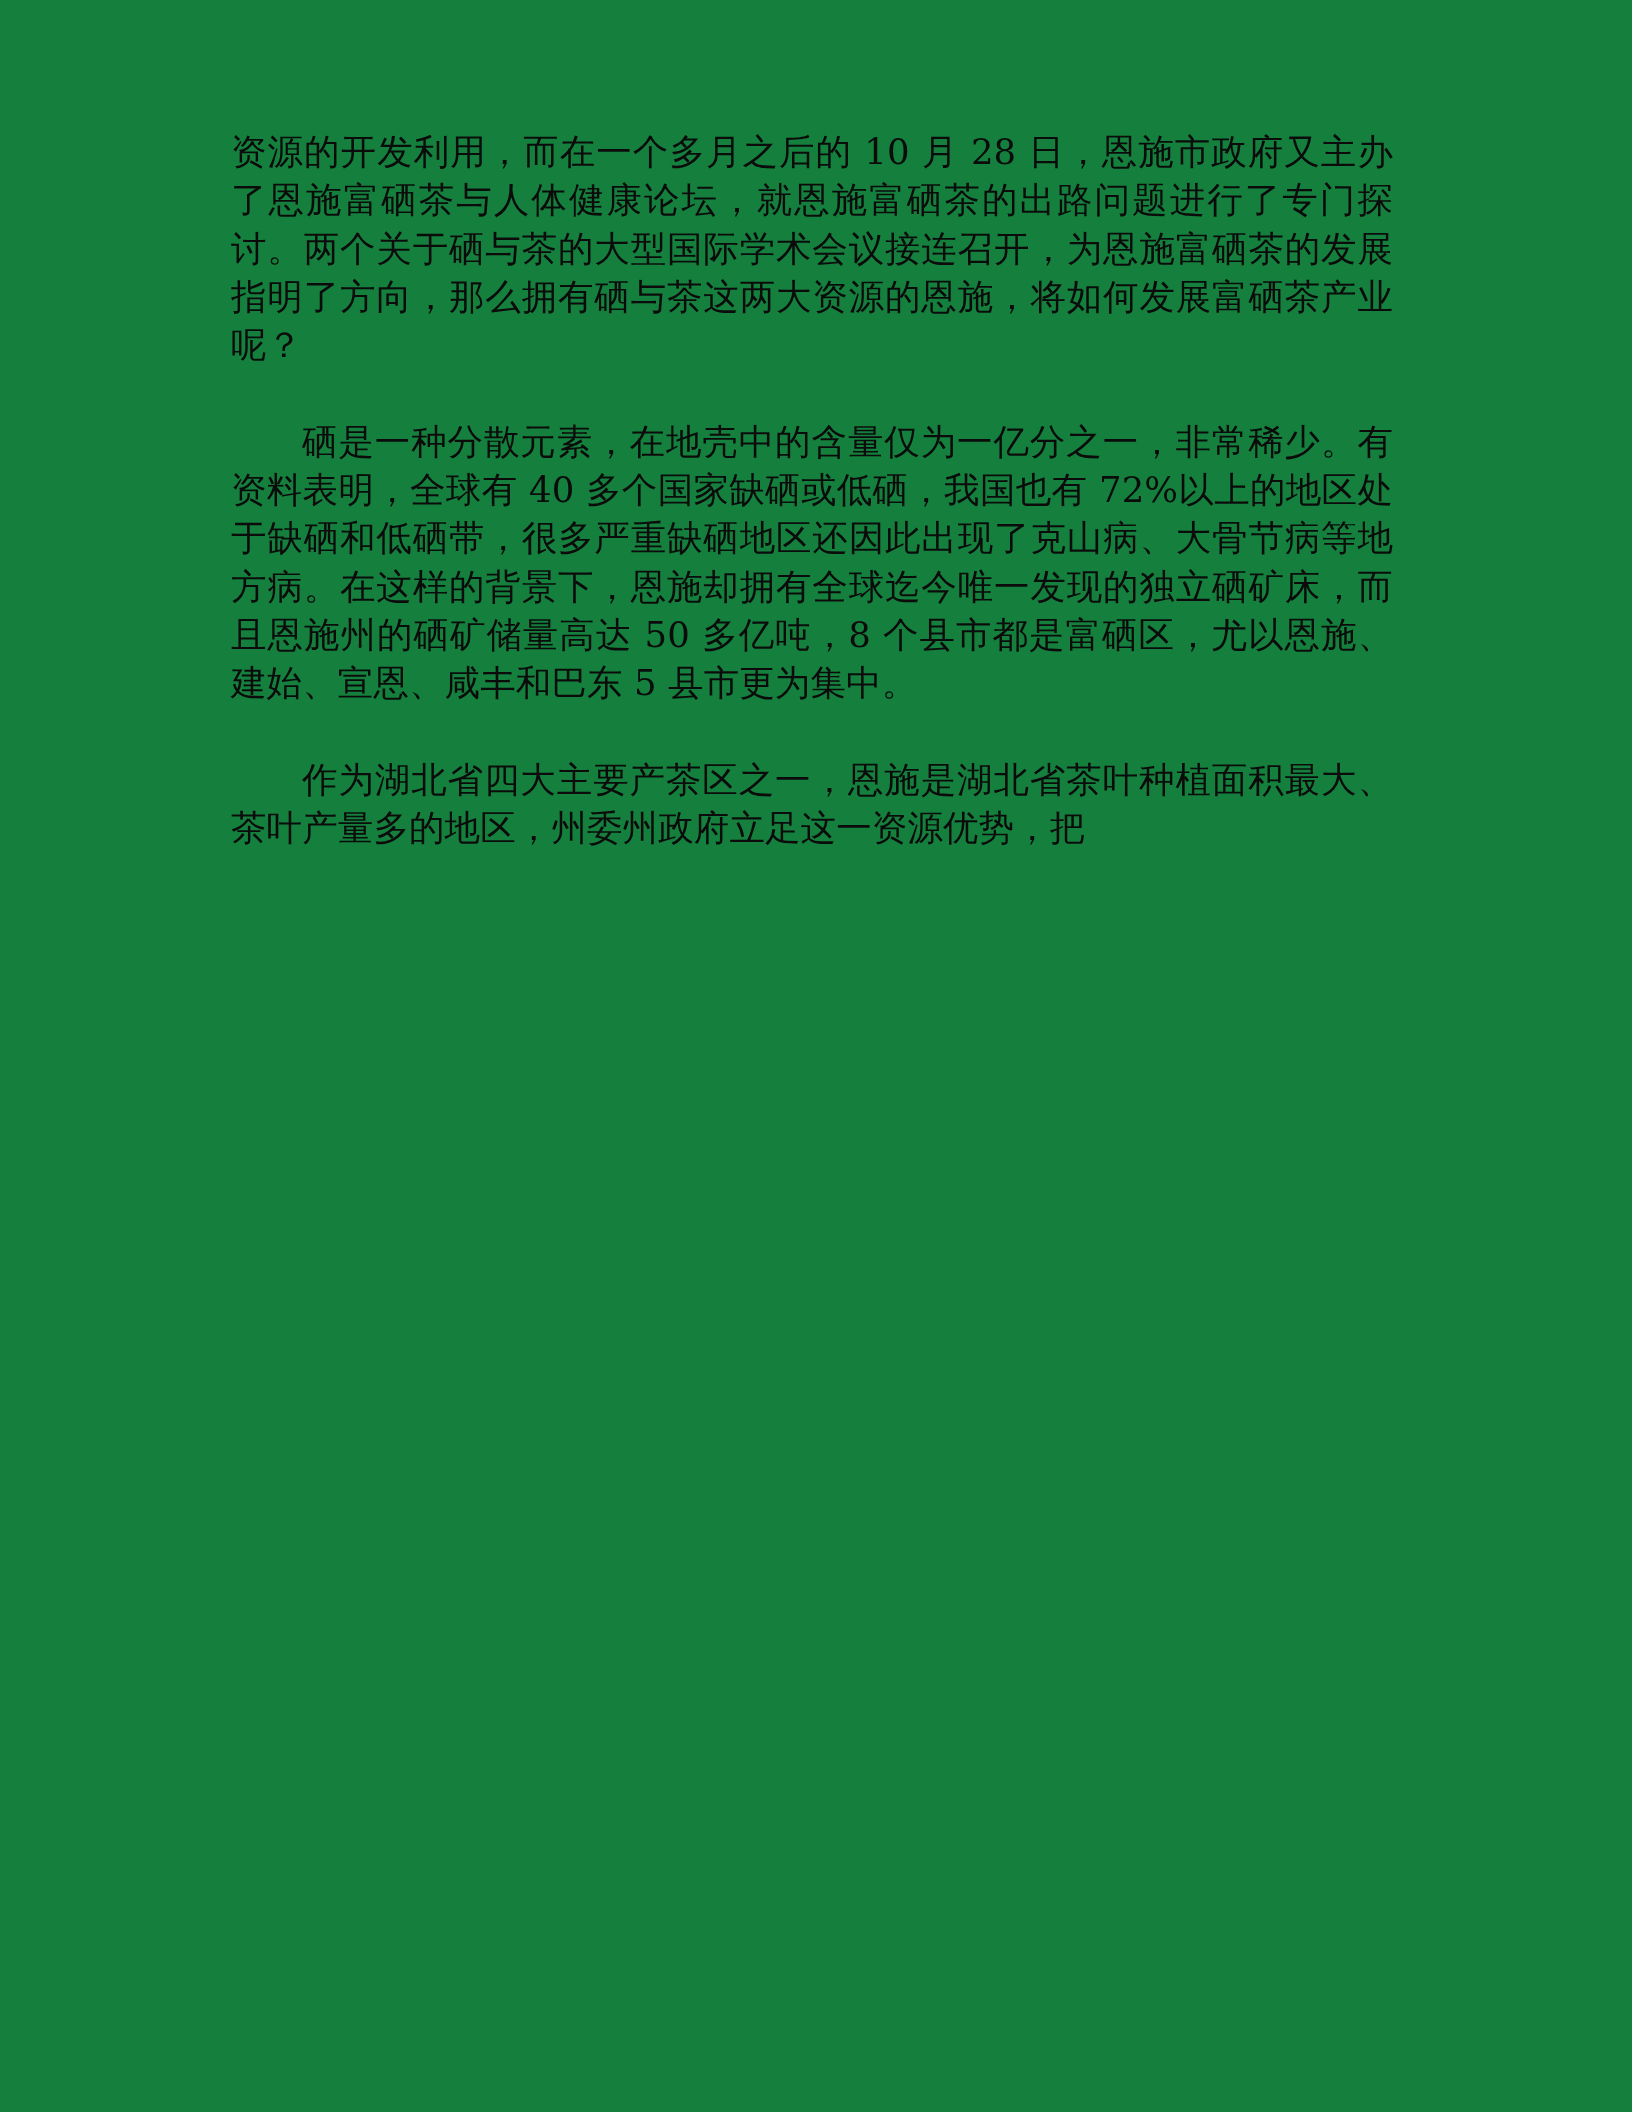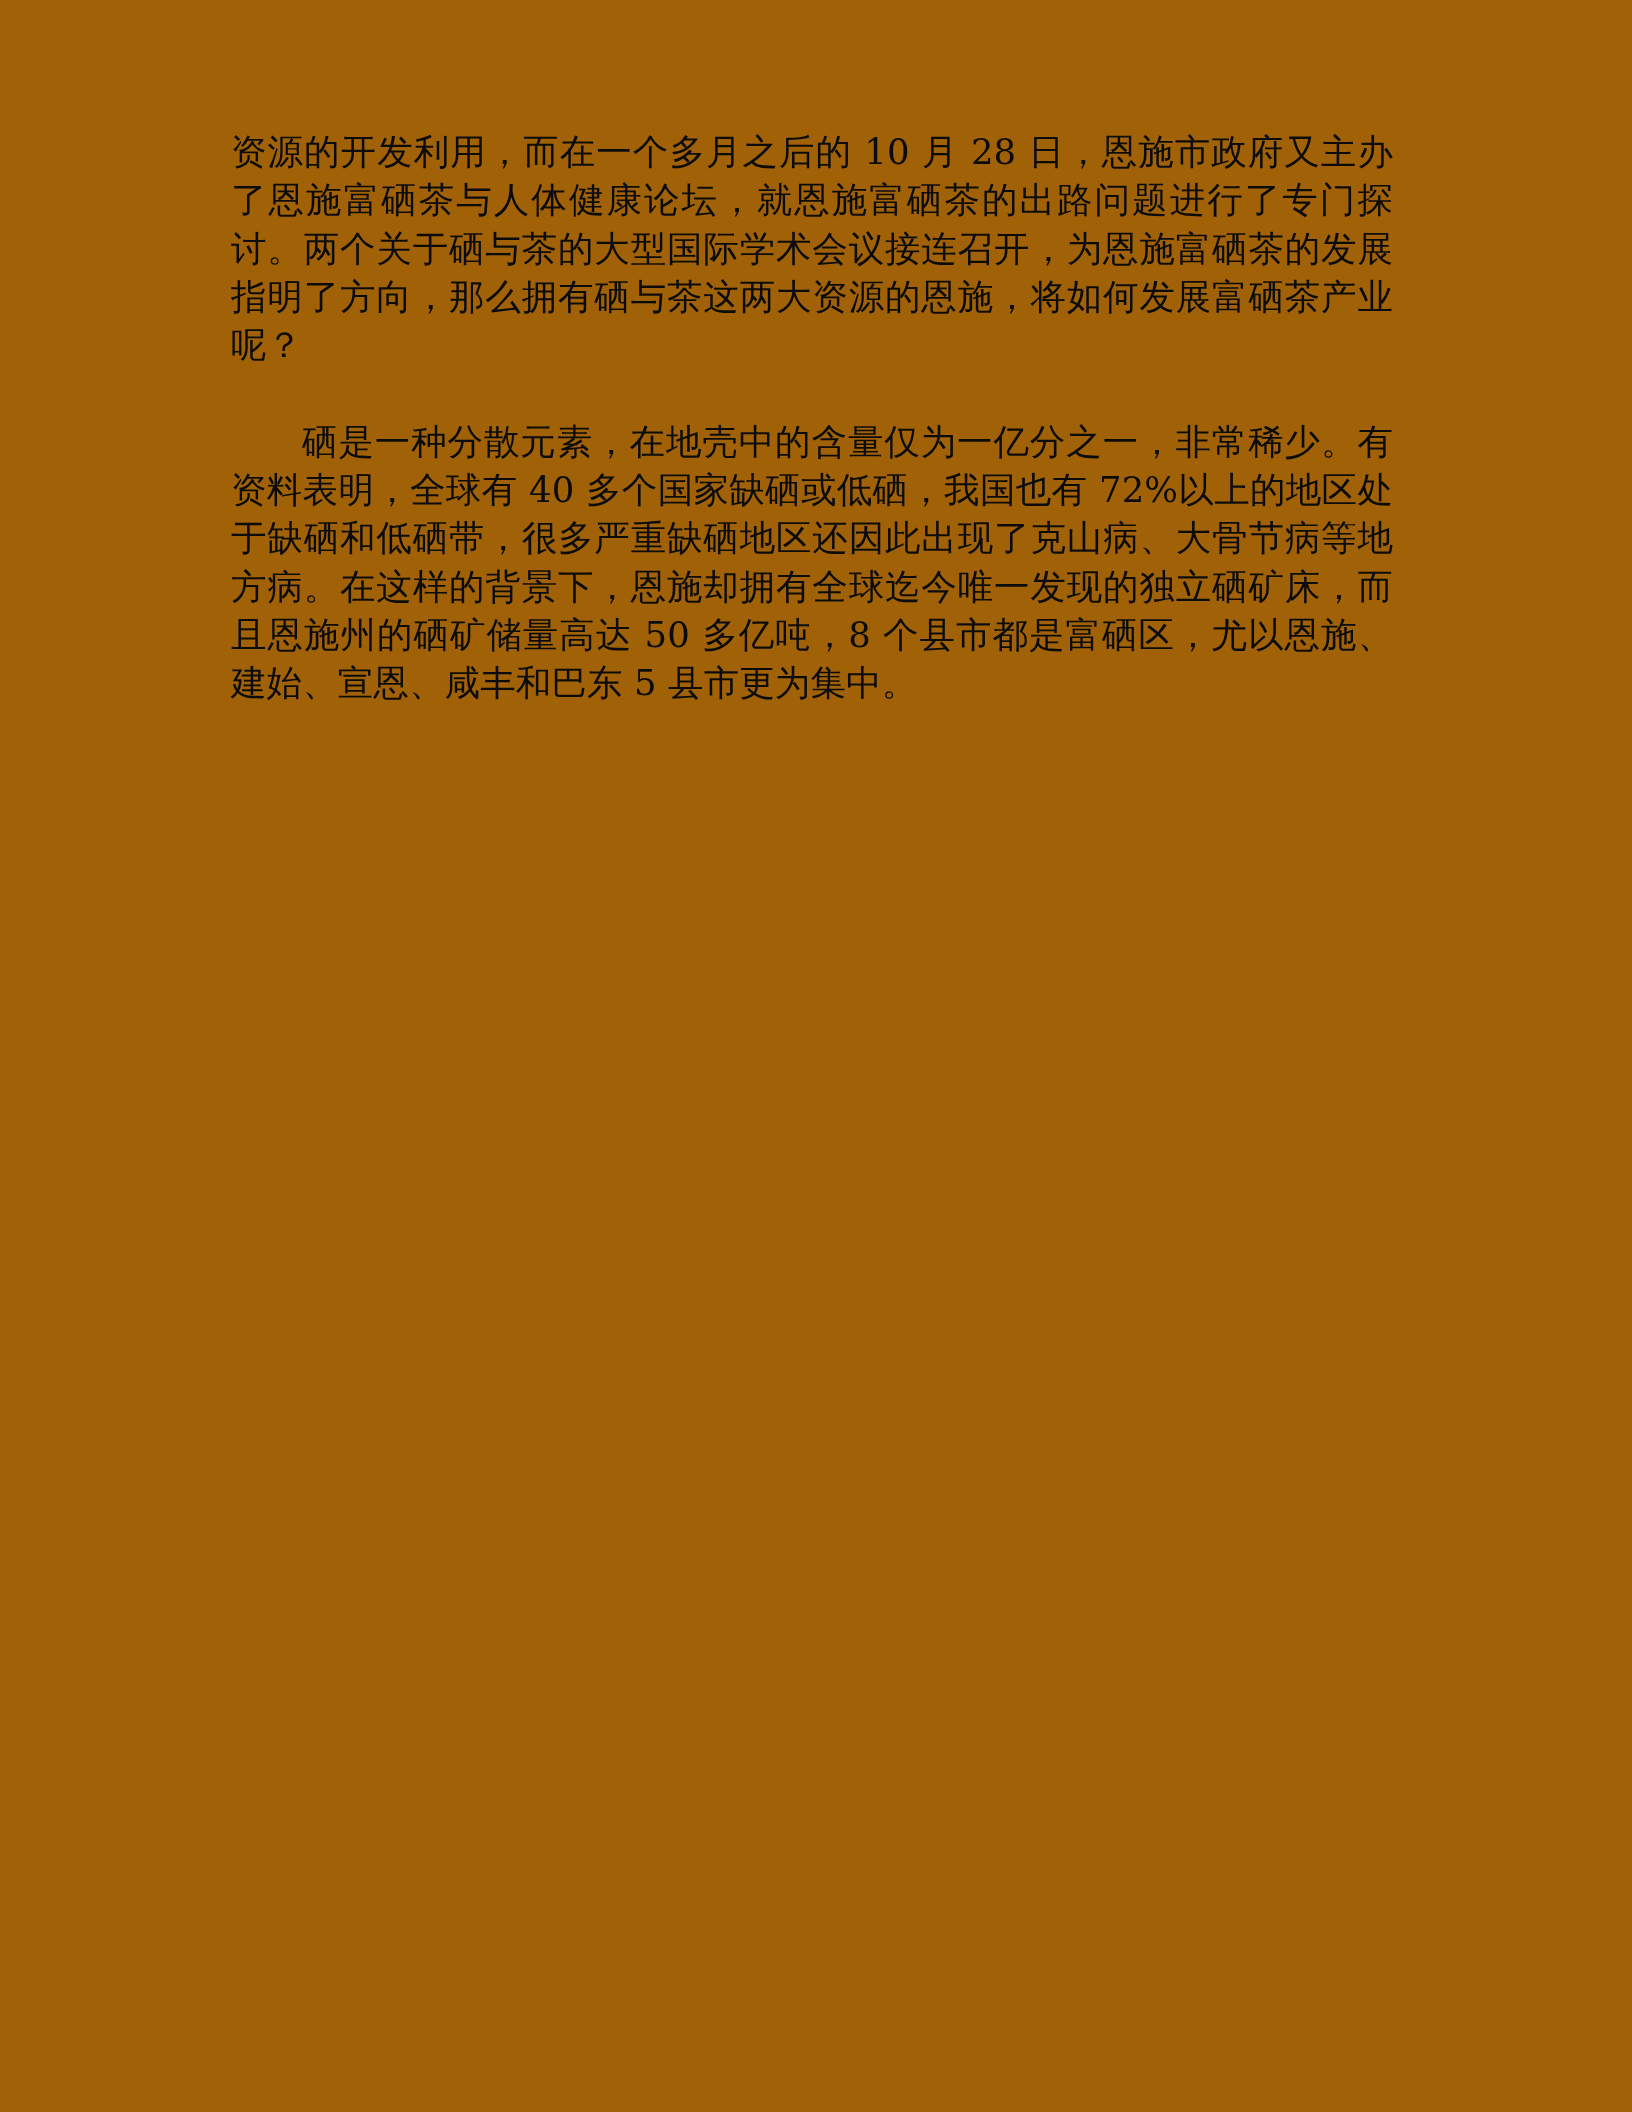--- a/index.html
+++ b/index.html
@@ -15,21 +15,21 @@
     overflow: hidden;
     font-family: "DejaVu Serif", "Liberation Serif", serif;
   }
 
   #page {
     position: absolute;
     left: 0;
     top: 0;
     width: 1632px;
     height: 2112px;
-    background: #a16207;
+    background: #15803d;
   }
 
   #text-column {
     position: absolute;
     left: 231px;
     top: 128px;
     width: 1162px;
   }
 
   .para {
@@ -62,15 +62,16 @@
 
 <div id="page">
   <div id="text-column">
 
     <p class="para no-indent">资源的开发利用，而在一个多月之后的 10 月 28 日，恩施市政府又主办了恩施富硒茶与人体健康论坛，就恩施富硒茶的出路问题进行了专门探讨。两个关于硒与茶的大型国际学术会议接连召开，为恩施富硒茶的发展指明了方向，那么拥有硒与茶这两大资源的恩施，将如何发展富硒茶产业呢？</p>
 
 
 
     <p class="para indent">硒是一种分散元素，在地壳中的含量仅为一亿分之一，非常稀少。有资料表明，全球有 40 多个国家缺硒或低硒，我国也有 72%以上的地区处于缺硒和低硒带，很多严重缺硒地区还因此出现了克山病、大骨节病等地方病。在这样的背景下，恩施却拥有全球迄今唯一发现的独立硒矿床，而且恩施州的硒矿储量高达 50 多亿吨，8 个县市都是富硒区，尤以恩施、建始、宣恩、咸丰和巴东 5 县市更为集中。</p>
 
+    <p class="para indent">作为湖北省四大主要产茶区之一，恩施是湖北省茶叶种植面积最大、茶叶产量多的地区，州委州政府立足这一资源优势，把</p>
 
   </div>
 </div>
 
 </body></html>

